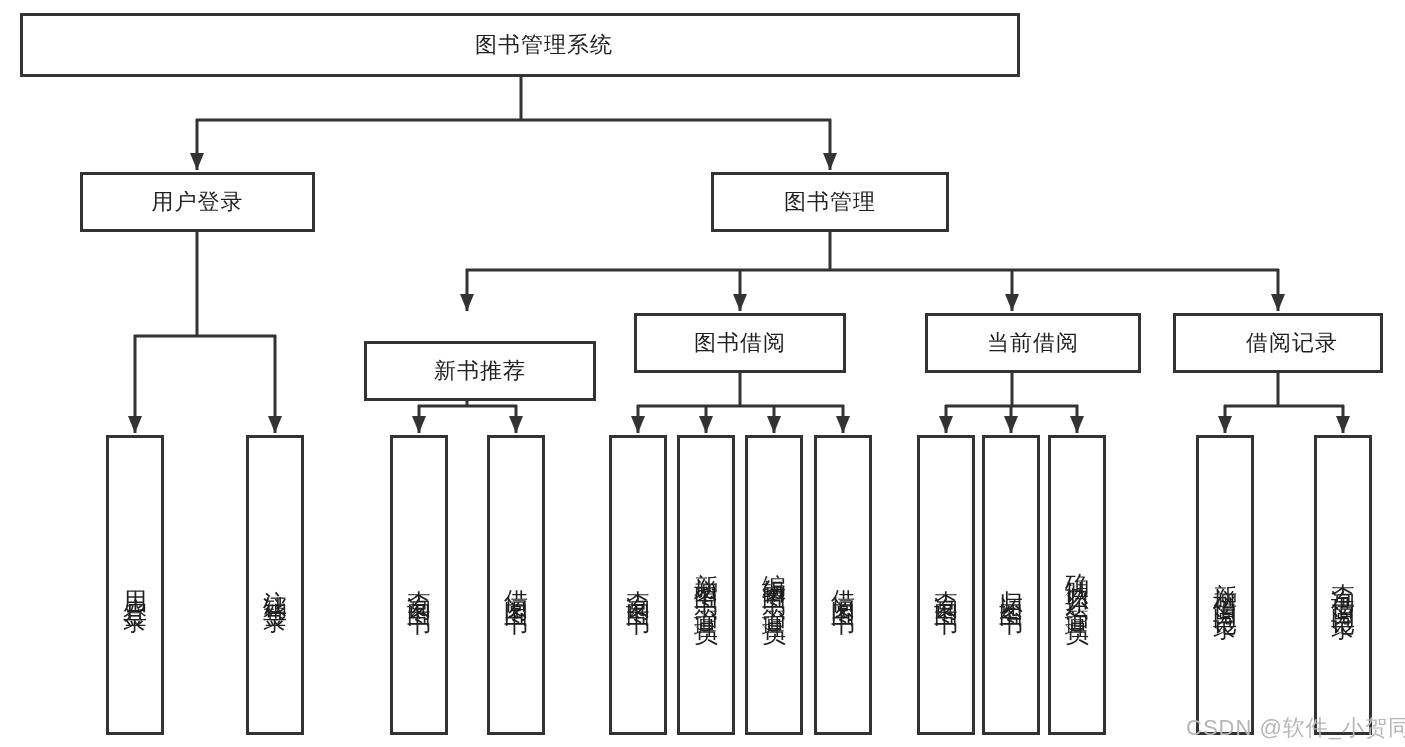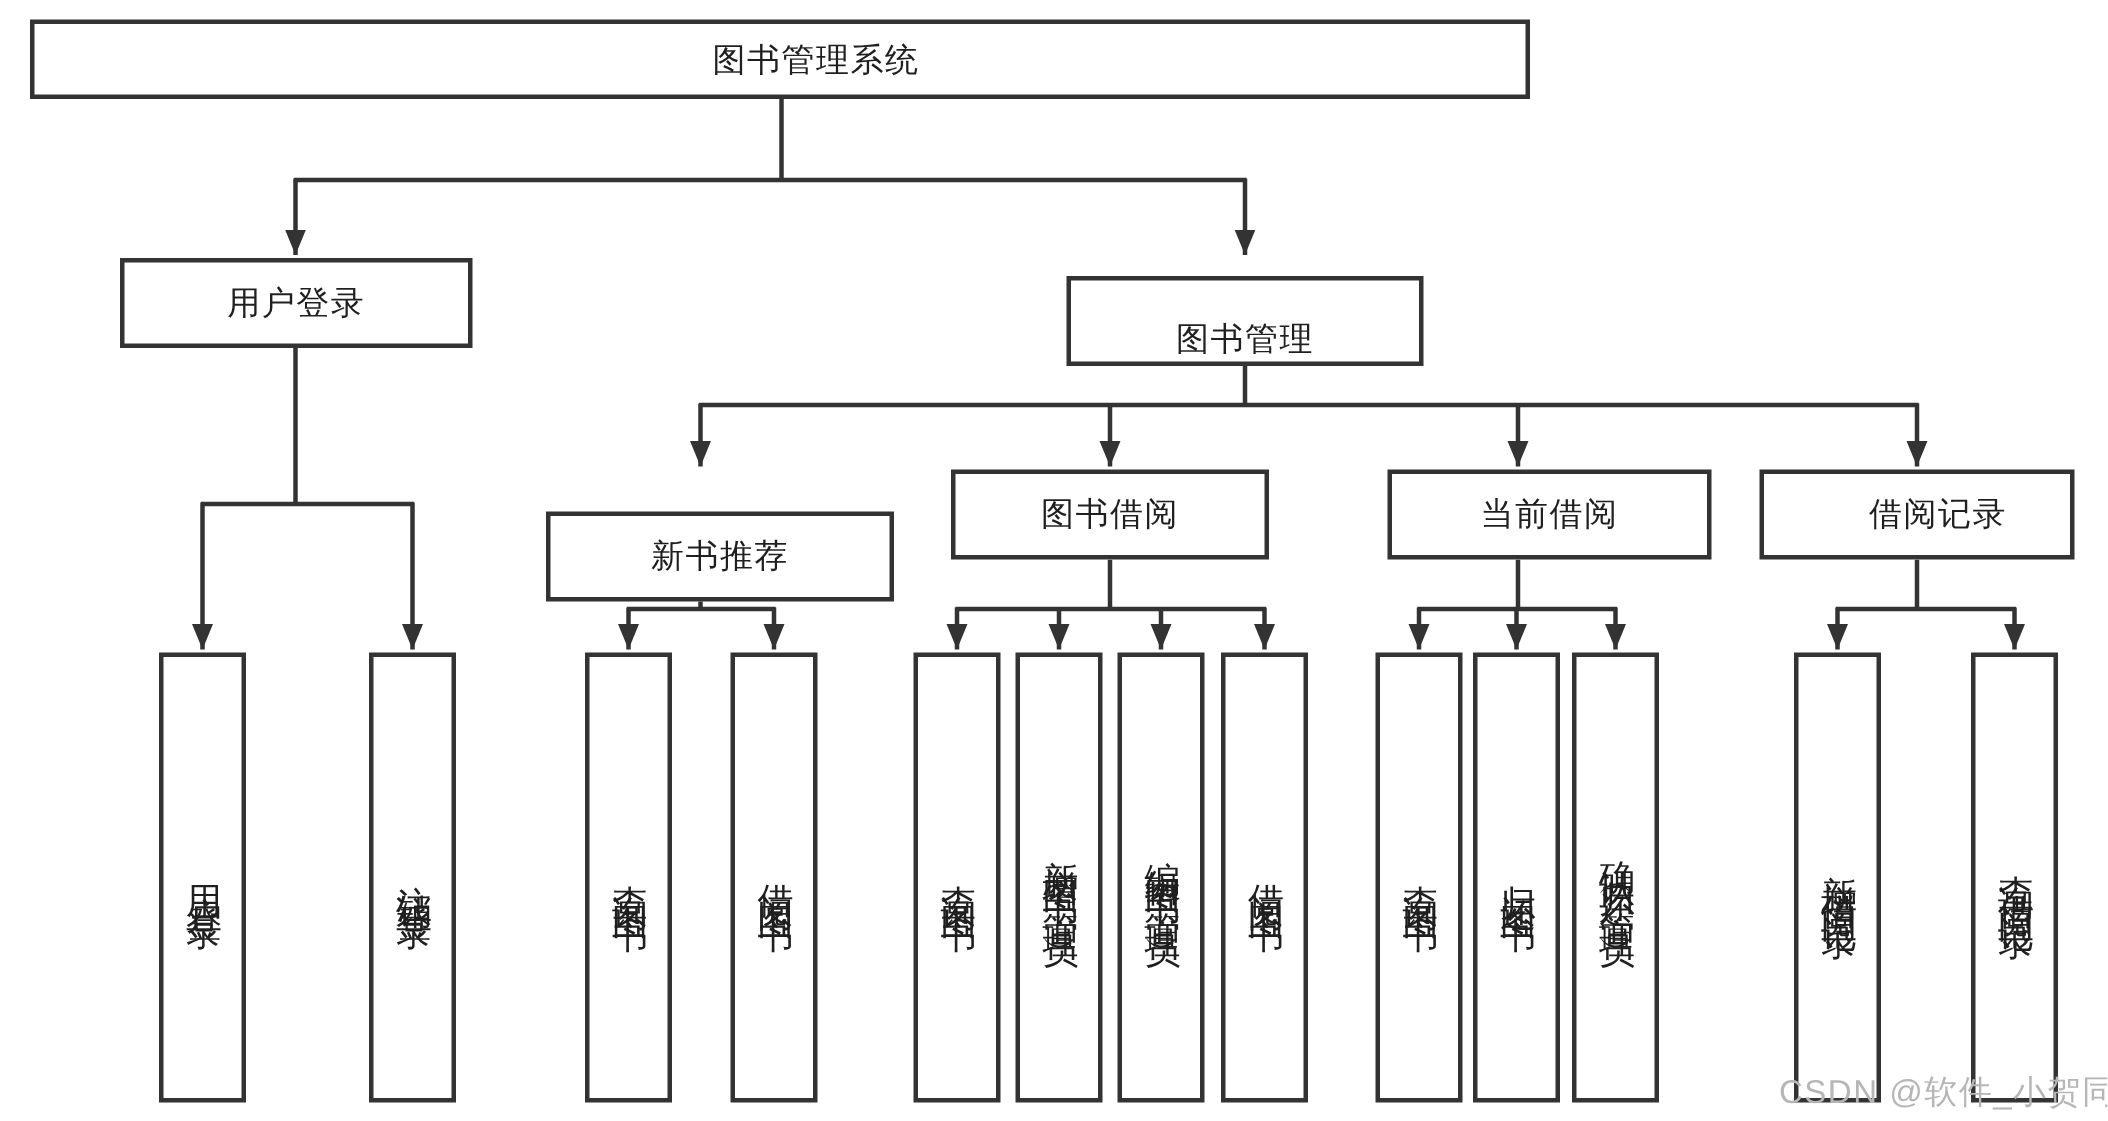--- a/index.html
+++ b/index.html
@@ -93,28 +93,28 @@
     <line class="c" x1="706" y1="405" x2="706" y2="433" marker-end="url(#arrow)"></line>
     <line class="c" x1="774" y1="405" x2="774" y2="433" marker-end="url(#arrow)"></line>
     <line class="c" x1="843" y1="405" x2="843" y2="433" marker-end="url(#arrow)"></line>
     <line class="c" x1="946" y1="405" x2="946" y2="433" marker-end="url(#arrow)"></line>
     <line class="c" x1="1011" y1="405" x2="1011" y2="433" marker-end="url(#arrow)"></line>
     <line class="c" x1="1077" y1="405" x2="1077" y2="433" marker-end="url(#arrow)"></line>
     <line class="c" x1="1225" y1="405" x2="1225" y2="433" marker-end="url(#arrow)"></line>
     <line class="c" x1="1343" y1="405" x2="1343" y2="433" marker-end="url(#arrow)"></line>
   </svg>
 
-  <div class="node hnode" style="left:20px; top:13px; width:1000px; height:53px;padding-left:48px;">
+  <div class="node hnode" style="left:20px; top:13px; width:1000px; height:64px;padding-left:48px;">
     <span>图书管理系统</span>
   </div>
 
   <div class="node hnode" style="left:80px; top:172px; width:235px; height:60px;">
     <span>用户登录</span>
   </div>
-  <div class="node hnode" style="left:711px; top:184px; width:238px; height:60px;align-items:flex-end;">
+  <div class="node hnode" style="left:711px; top:172px; width:238px; height:60px;">
     <span>图书管理</span>
   </div>
 
   <div class="node hnode" style="left:364px; top:313px; width:232px; height:60px;margin-top:28px;">
     <span>新书推荐</span>
   </div>
   <div class="node hnode" style="left:634px; top:313px; width:212px; height:60px;">
     <span>图书借阅</span>
   </div>
   <div class="node hnode" style="left:925px; top:313px; width:216px; height:60px;">

